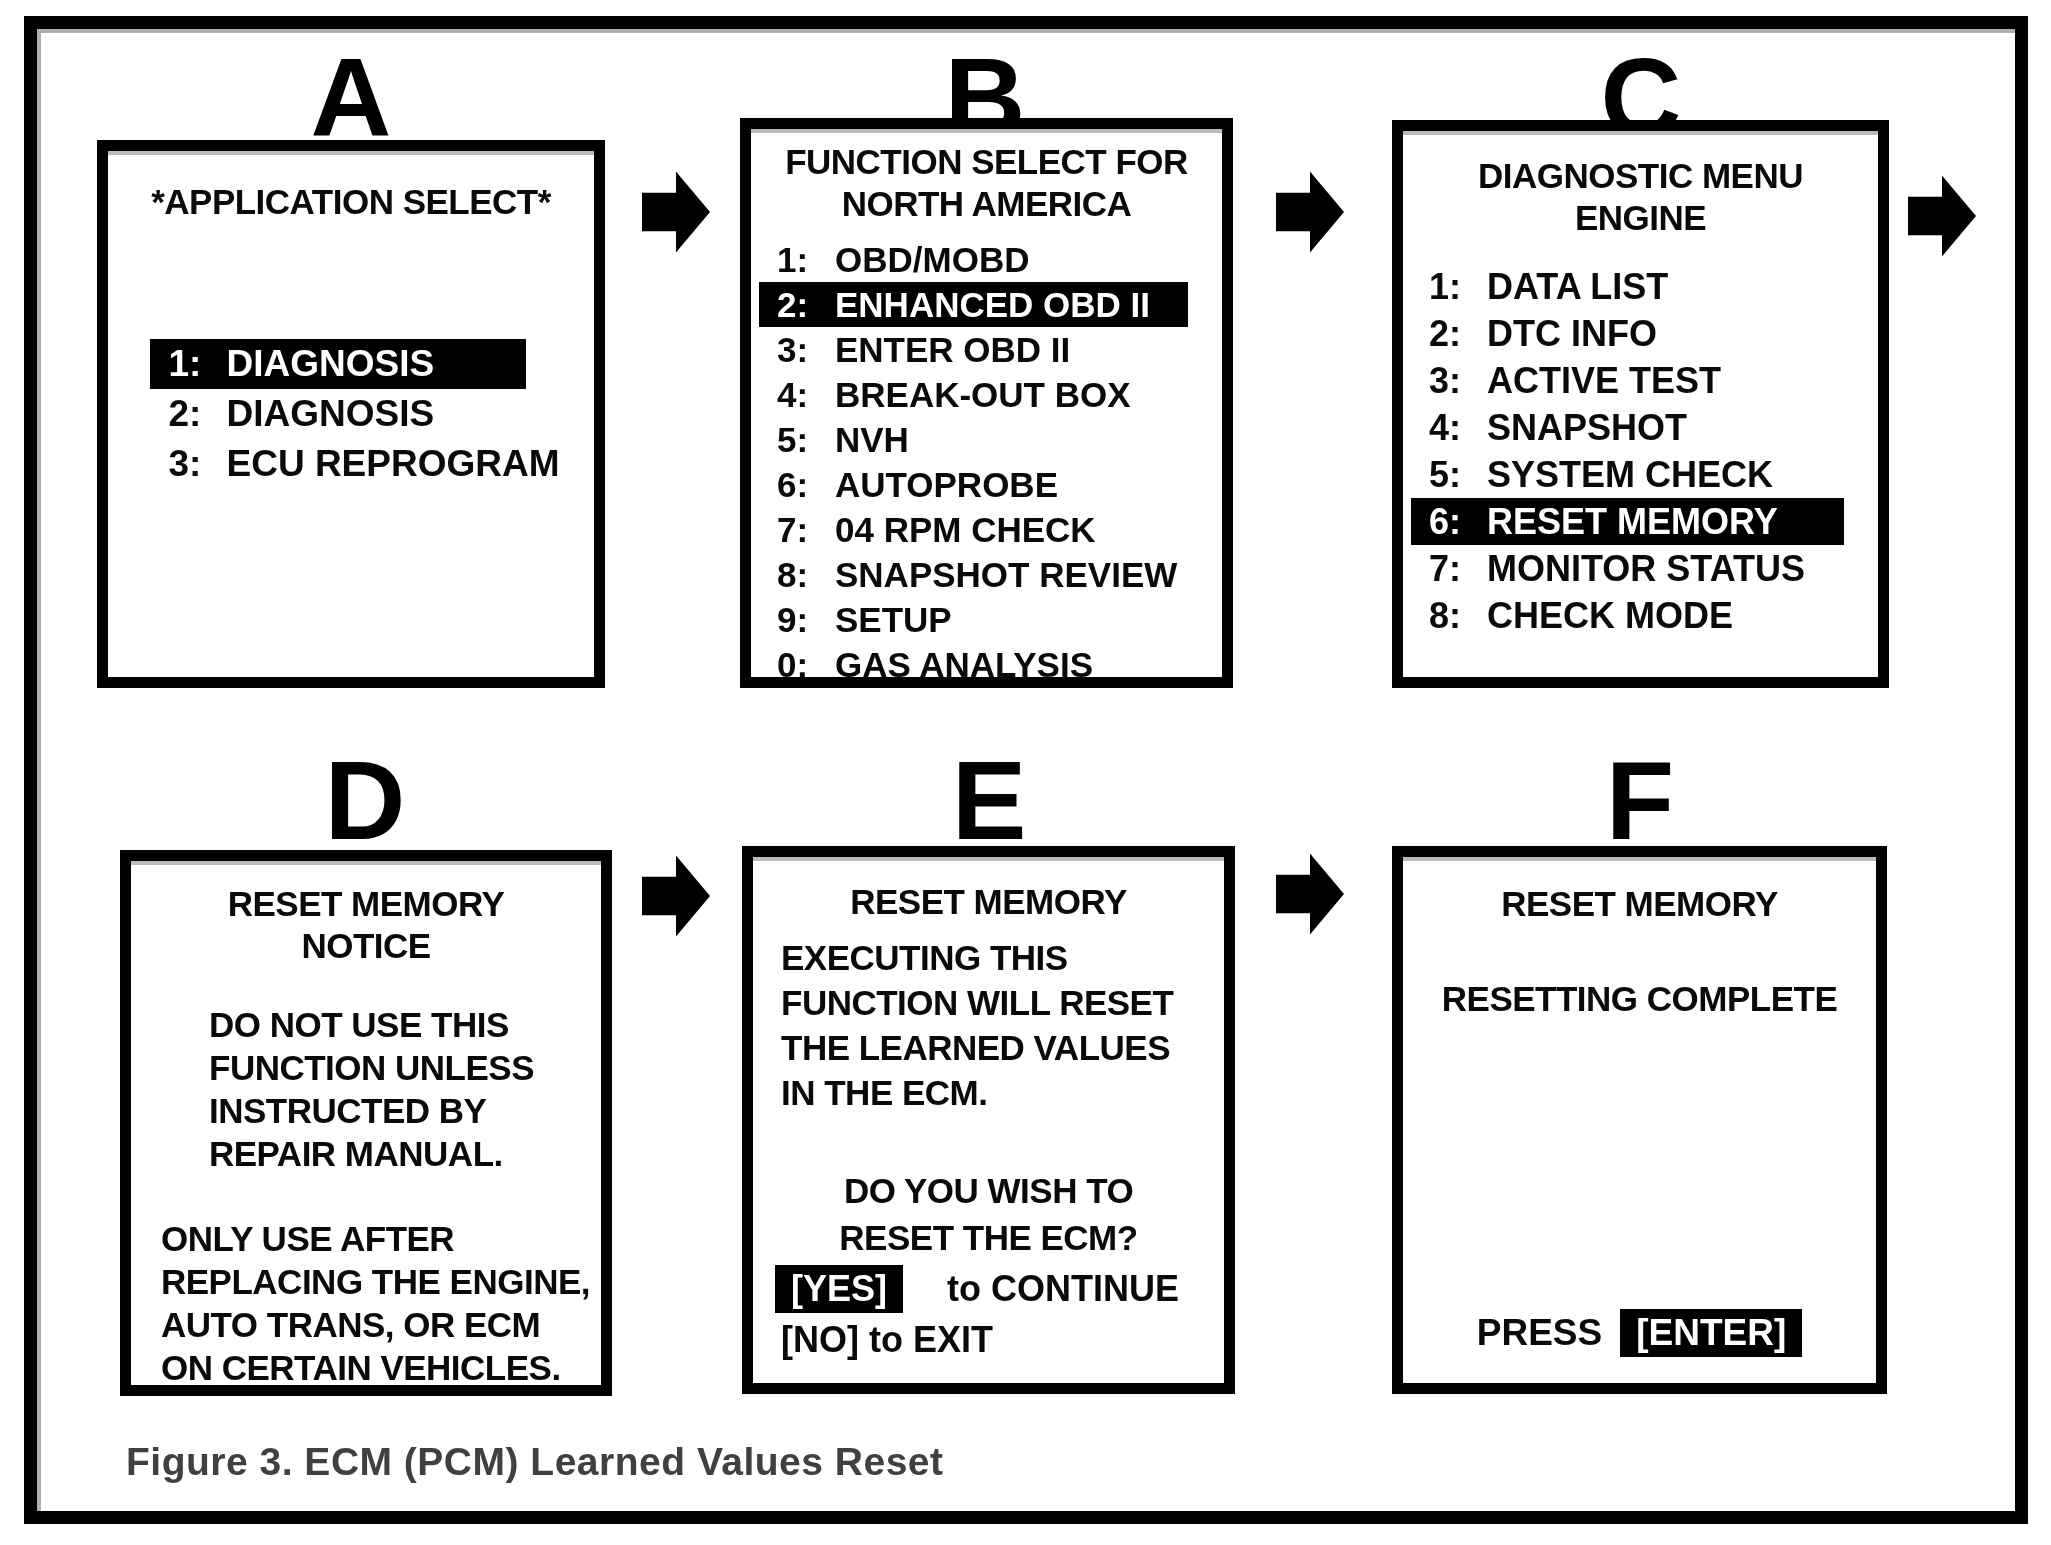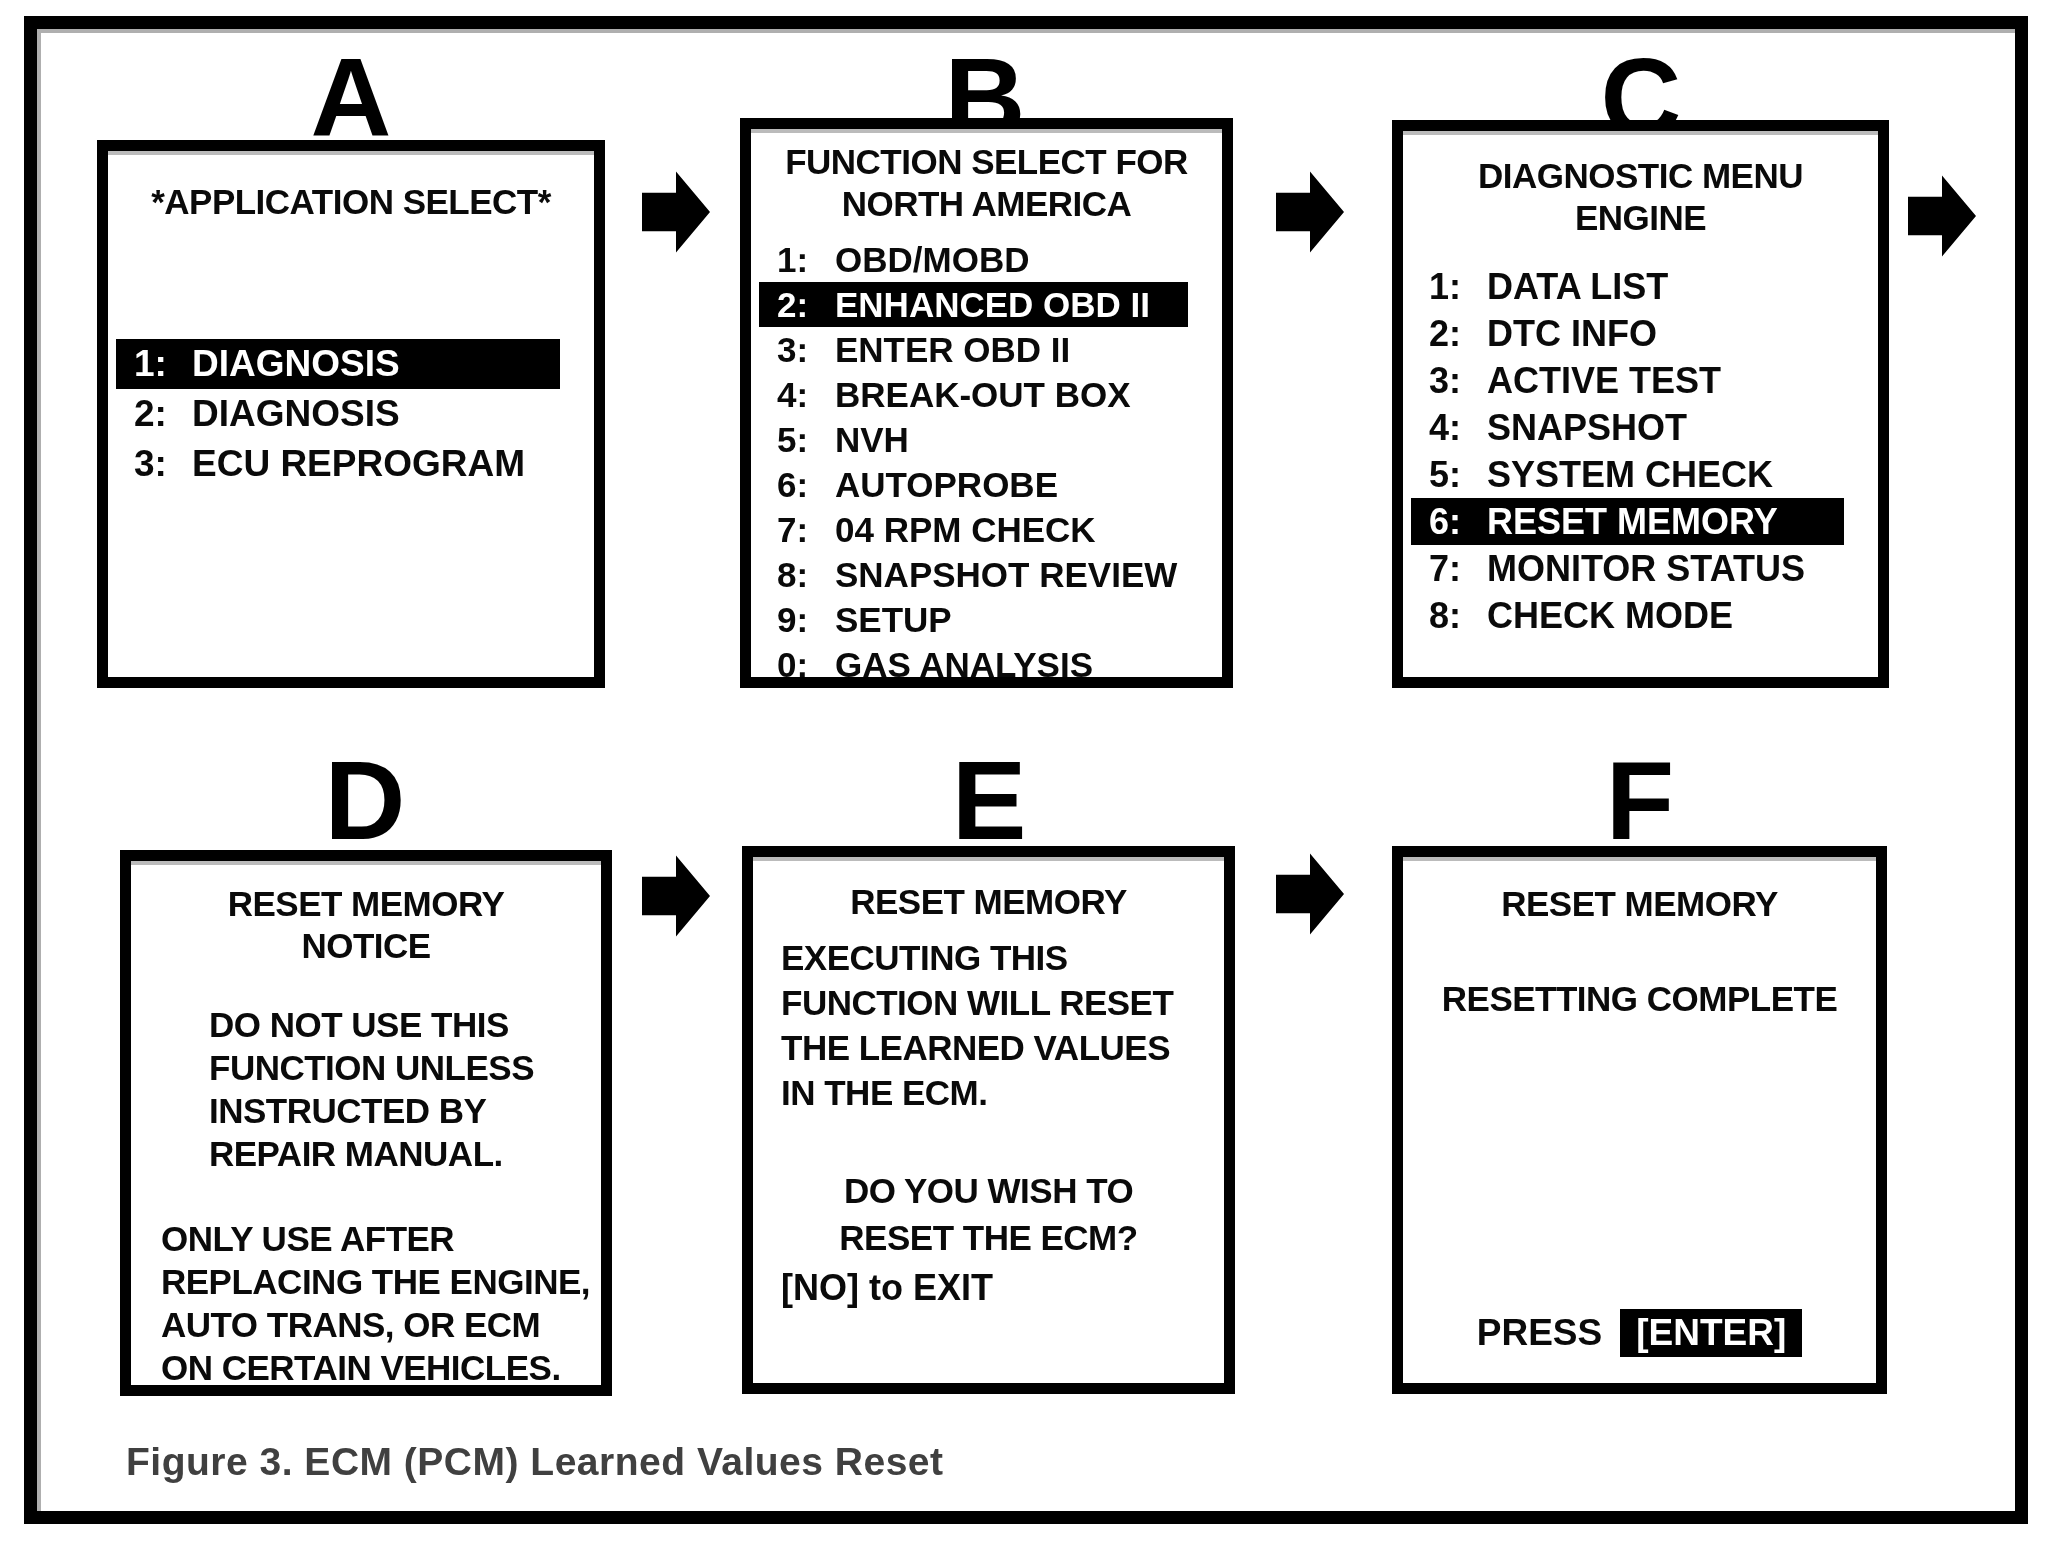--- a/index.html
+++ b/index.html
@@ -18,21 +18,21 @@
   }
   .flow-arrow{
     position:absolute;width:68px;height:88px;background:#000;
     clip-path:polygon(0 28%,50% 28%,50% 4%,100% 50%,50% 96%,50% 72%,0 72%);
   }
   .screen{
     position:absolute;box-sizing:border-box;border:11px solid #000;background:#fff;
     box-shadow:inset 0 4px 0 rgba(120,120,120,.5);
     display:flex;flex-direction:column;font-weight:bold;
   }
-  #scrA{left:97px;top:140px;width:508px;height:548px;}
+  #scrA{left:97px;top:140px;width:508px;height:548px;align-items:center;}
   #scrB{left:740px;top:118px;width:493px;height:570px;}
   #scrC{left:1392px;top:120px;width:497px;height:568px;}
   #scrD{left:120px;top:850px;width:492px;height:546px;}
   #scrE{left:742px;top:846px;width:493px;height:548px;}
   #scrF{left:1392px;top:846px;width:495px;height:548px;}
 
   .scr-title{text-align:center;font-size:35px;line-height:42px;letter-spacing:-0.5px;}
   #scrA .scr-title{margin-top:30px;}
   #scrB .scr-title{margin-top:12px;}
   #scrC .scr-title{margin-top:24px;}
@@ -223,20 +223,24 @@
     <div class="body">
       <div class="txt-line">EXECUTING THIS</div>
       <div class="txt-line">FUNCTION WILL RESET</div>
       <div class="txt-line">THE LEARNED VALUES</div>
       <div class="txt-line">IN THE ECM.</div>
     </div>
     <div class="question center">
       <div class="txt-line">DO YOU WISH TO</div>
       <div class="txt-line">RESET THE ECM?</div>
     </div>
+    <div class="yes-line">
+      <span class="key-inverted">[YES]</span>
+      <span class="yes-action">to CONTINUE</span>
+    </div>
     <div class="no-line">[NO] to EXIT</div>
   </section>
 
   <section class="screen" id="scrF">
     <div class="scr-title" style="margin-top:26px;">RESET MEMORY</div>
     <div class="status center txt-line">RESETTING COMPLETE</div>
     <div class="press-line">
       <span>PRESS</span>
       <span class="key-inverted">[ENTER]</span>
     </div>

